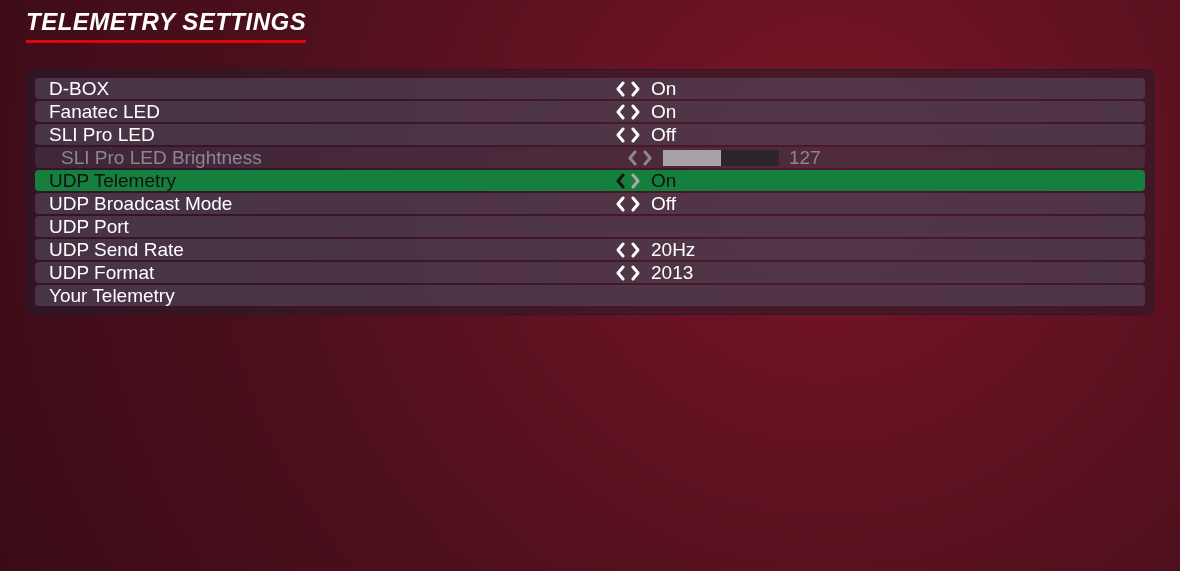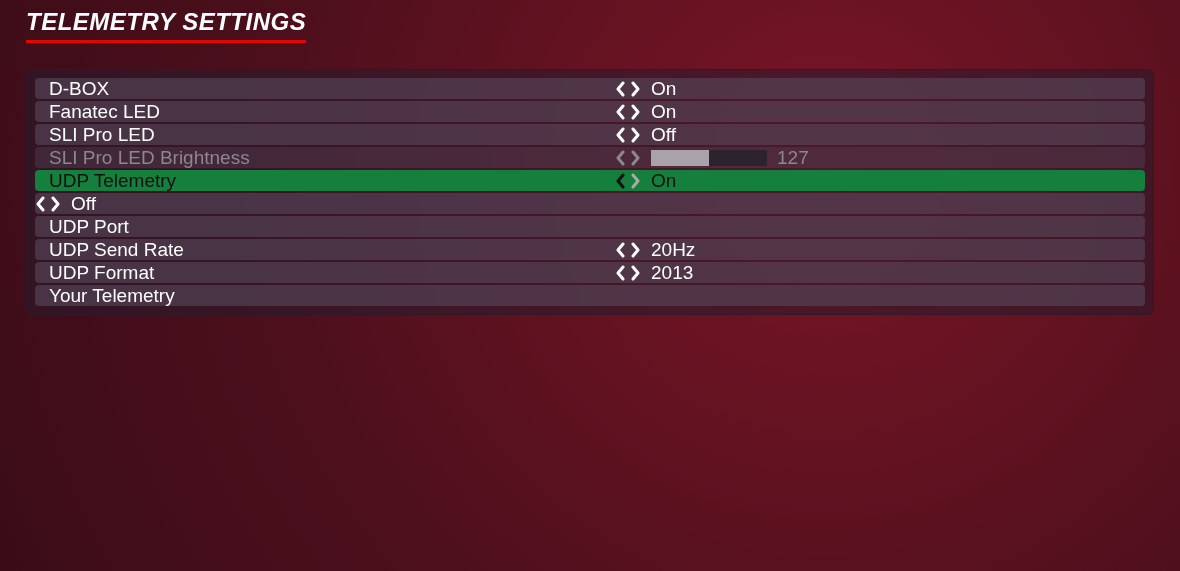--- a/index.html
+++ b/index.html
@@ -67,20 +67,21 @@
   .value { }
   .row.selected {
     background: #15803d;
     color: #111;
     text-align: center;
   }
   .row.selected .chev.right path { stroke: #aaa; }
   .row.disabled {
     background: rgba(90, 78, 96, 0.35);
     color: #8e8690;
+    padding-left: 12px;
   }
   .slider-track {
     width: 116px; height: 16px;
     background: #2c232e;
     position: relative;
     border-radius: 1px;
   }
   .slider-fill {
     position: absolute; left:0; top:0; bottom:0;
     background: #a9a2ab;
@@ -180,20 +181,21 @@
             <span class="chev right">
     <svg width="12" height="16" viewBox="0 0 12 16">
                 <path d="M4 2 L9 8 L4 14" fill="none" stroke="#aaa" stroke-width="3" stroke-linecap="round" stroke-linejoin="round"></path>
               </svg>
   </span>
           </span>
           <span class="value">On</span>
         </div>
       </div>
       <div class="row">
+        <div class="label">UDP Broadcast Mode</div>
         <div class="control">
           <span class="arrows">
             <span class="chev left">
     <svg width="12" height="16" viewBox="0 0 12 16">
                 <path d="M8 2 L3 8 L8 14" fill="none" stroke="currentColor" stroke-width="3" stroke-linecap="round" stroke-linejoin="round"></path>
               </svg>
   </span>
             <span class="chev right">
     <svg width="12" height="16" viewBox="0 0 12 16">
                 <path d="M4 2 L9 8 L4 14" fill="none" stroke="currentColor" stroke-width="3" stroke-linecap="round" stroke-linejoin="round"></path>

